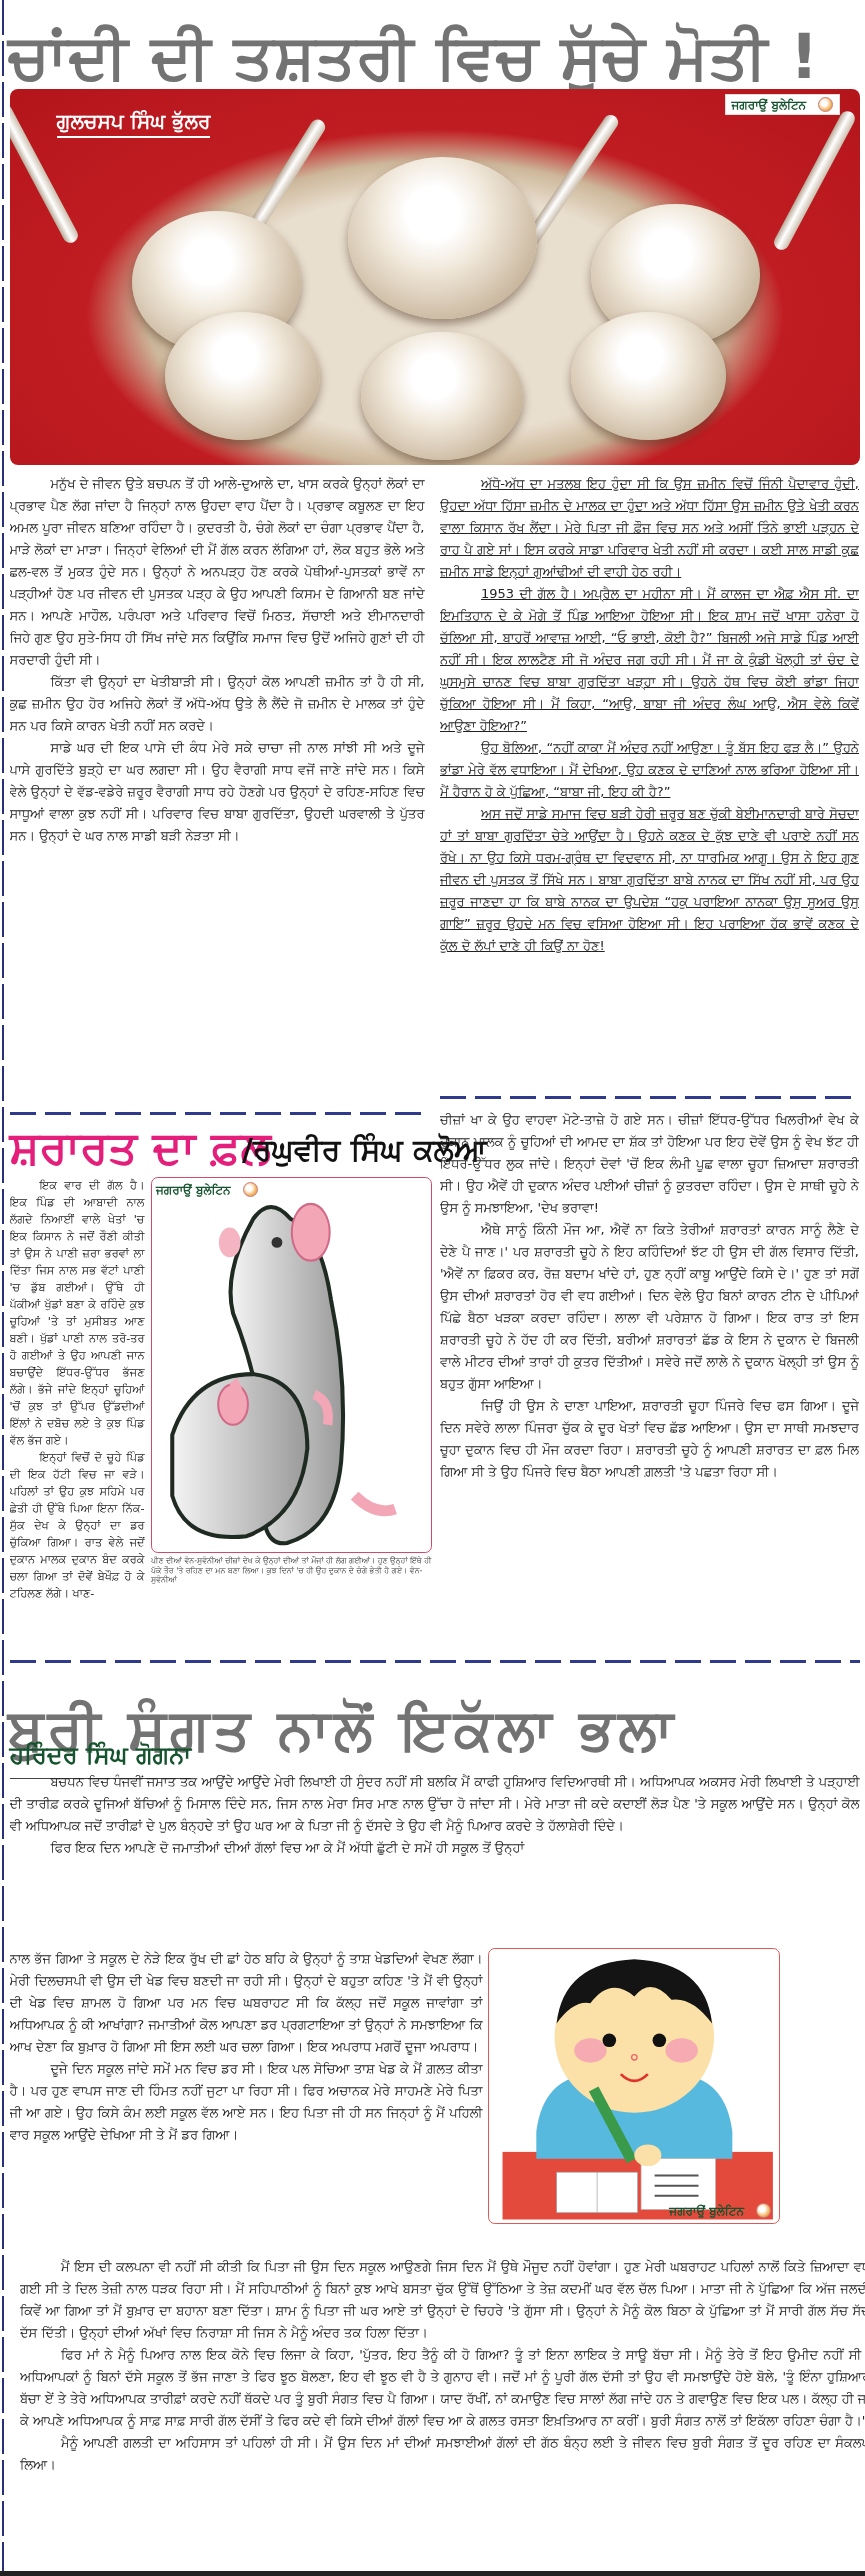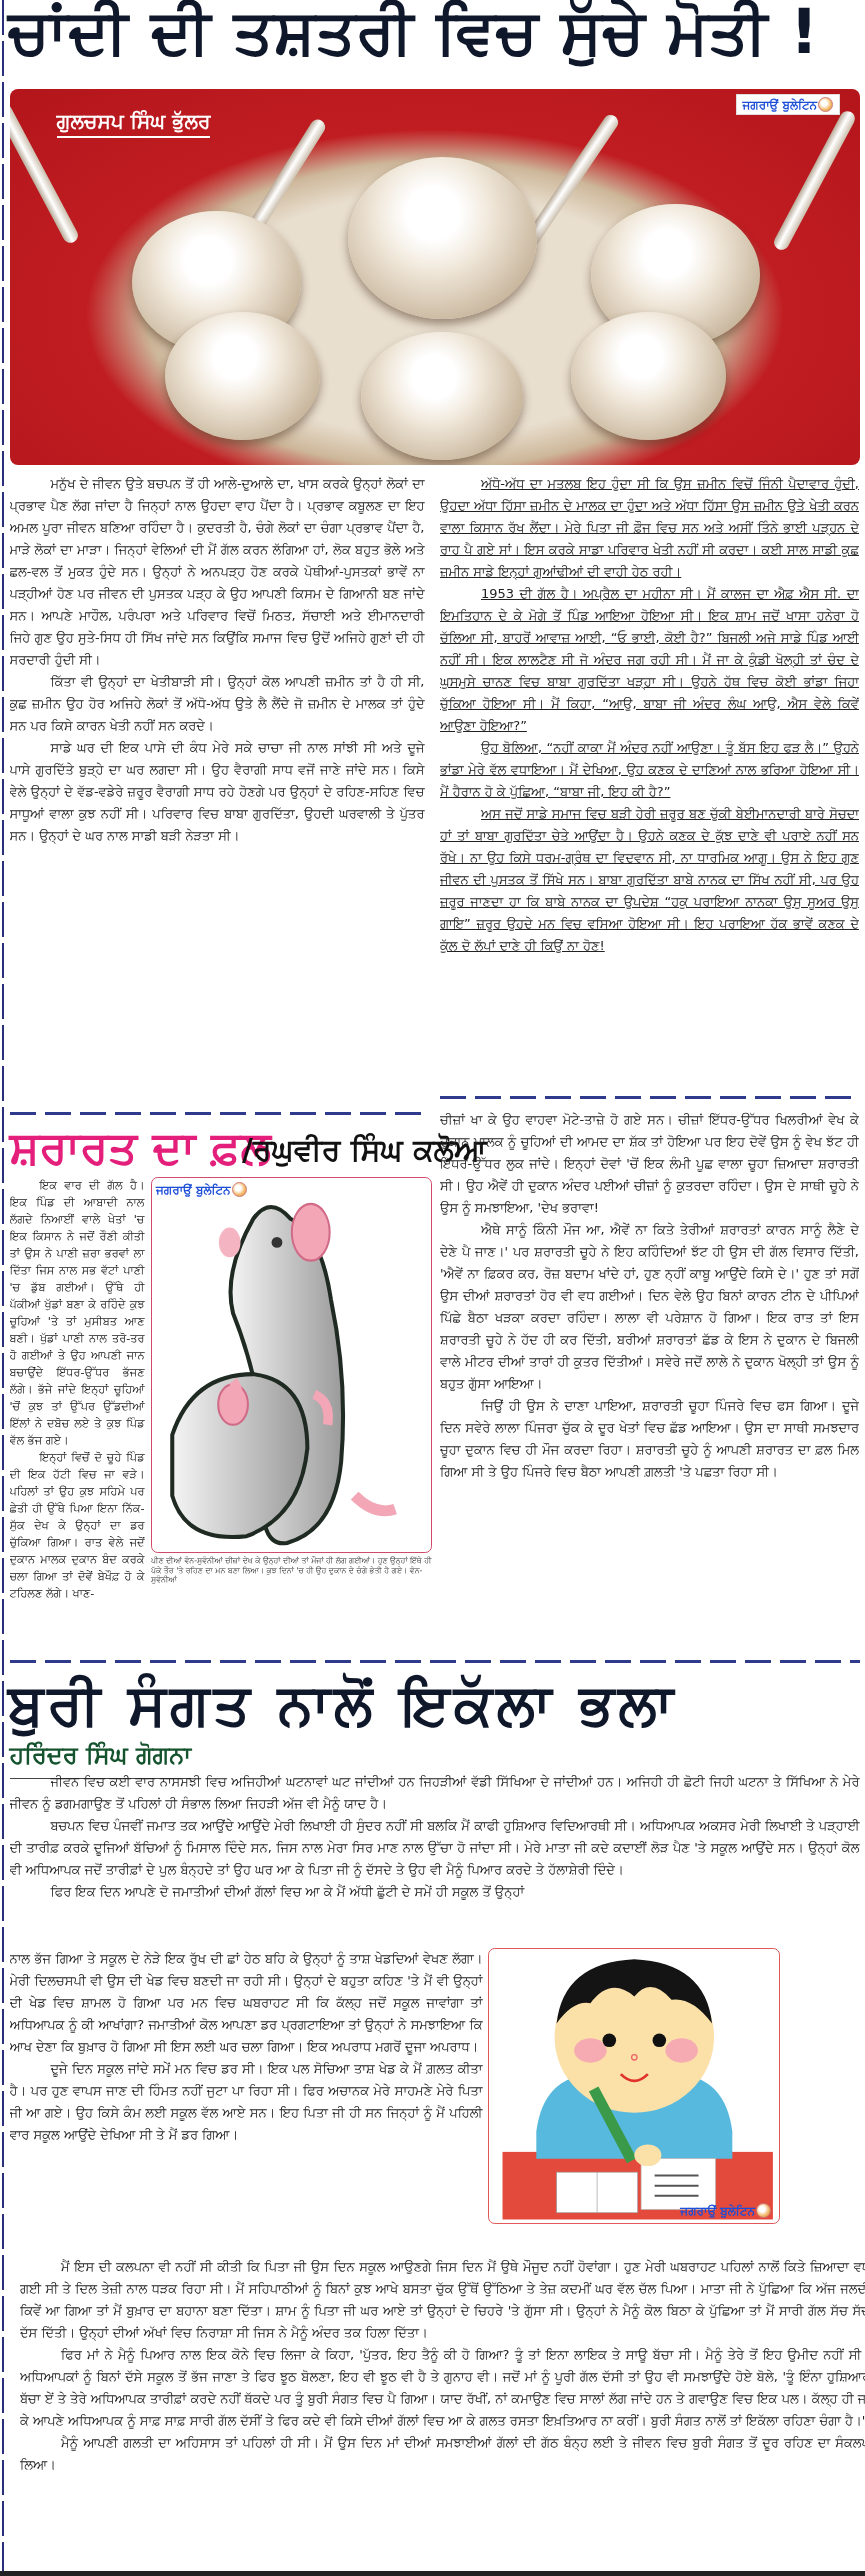--- a/index.html
+++ b/index.html
@@ -3,41 +3,41 @@
 <meta charset="utf-8">
 <style>
   * { box-sizing: border-box; margin: 0; padding: 0; }
   body {
     width: 866px; height: 2576px; background: #ffffff; overflow: hidden;
     font-family: "DejaVu Sans", "Liberation Sans", sans-serif; color: #1a1a1a;
     position: relative;
   }
   .left-rule { position: absolute; left: 2px; top: 0; width: 2px; height: 2576px;
     background: repeating-linear-gradient(to bottom, #2a2f7a 0 35px, transparent 35px 41px); }
-  .headline-red { color: #0f172a; font-weight: bold; font-family: "DejaVu Sans", sans-serif; line-height: 1; white-space: nowrap; }
+  .headline-red { color: #737373; font-weight: bold; font-family: "DejaVu Sans", sans-serif; line-height: 1; white-space: nowrap; margin-top: 25px; }
   .body-text { font-size: 13px; line-height: 22px; text-align: justify; color: #222; }
   .body-text p { text-indent: 41px; }
   .col { position: absolute; overflow: hidden; }
   .dashes { position: absolute; height: 2.7px;
     background: repeating-linear-gradient(to right, #2f3a8c 0 26px, transparent 26px 35px); }
 
   
   #a1-headline { position: absolute; left: 8px; top: 1.4px; font-size: 62px; letter-spacing: 0.7px; }
   #a1-photo { position: absolute; left: 9.5px; top: 89px; width: 850px; height: 376px;
     border-radius: 8px; overflow: hidden;
     background: radial-gradient(ellipse at 50% 60%, #e9dfcf 0 38%, #cdb79a 48%, #c01d22 58%, #b3151b 100%); }
   .bowl { position: absolute; border-radius: 50%;
     background: radial-gradient(circle at 45% 35%, #ffffff 0 18%, #efe6d8 40%, #c9b79e 75%, #8d7b66 100%);
     box-shadow: 0 5.4px 9.5px rgba(60,30,10,.45); }
   .spoon { position: absolute; width: 15px; height: 155px; border-radius: 7.4px;
     background: linear-gradient(to right, #b8aa98, #ffffff 45%, #cbbfae); }
   #a1-byline { position: absolute; left: 47px; top: 20px; color: #fff; font-size: 20px; font-weight: bold;
     border-bottom: 2px solid #fff; padding-bottom: 2.7px; }
   .logo-badge { position: absolute; background: #fff; border: 0.7px solid #ddd; padding: 2px 5.4px;
-    display: flex; align-items: center; gap: 1px; font-weight: bold; color: #1d4ed8; font-size: 12px; justify-content: center; }
+    display: flex; align-items: center; gap: 12px; font-weight: bold; color: #14532d; font-size: 12px; justify-content: center; }
   .logo-badge .globe { width: 15px; height: 15px; border-radius: 50%;
     background: radial-gradient(circle at 40% 40%, #fff 0 25%, #f3b96a 60%, #d88a2c 100%); border: 0.7px solid #c77; }
 
   
   #a2-title { position: absolute; left: 9.5px; top: 1121px; font-size: 45px; color: #e41f7b; font-weight: bold; white-space: nowrap; }
   #a2-byline { position: absolute; left: 242px; top: 1132px; font-size: 30px; color: #111; font-weight: bold; white-space: nowrap; }
   #a2-figure { position: absolute; left: 151px; top: 1177px; width: 281px; height: 376px;
     border: 1.4px solid #d24a6a; border-radius: 6.8px; background: #fff; overflow: hidden; }
   .narrow-text { font-size: 11.3px; line-height: 17px; text-align: justify; }
   .narrow-text p { text-indent: 30px; }
@@ -129,21 +129,20 @@
   <p style="text-indent:0">ਚੀਜ਼ਾਂ ਖਾ ਕੇ ਉਹ ਵਾਹਵਾ ਮੋਟੇ-ਤਾਜ਼ੇ ਹੋ ਗਏ ਸਨ। ਚੀਜ਼ਾਂ ਇੱਧਰ-ਉੱਧਰ ਖਿਲਰੀਆਂ ਵੇਖ ਕੇ ਦੁਕਾਨ ਮਾਲਕ ਨੂੰ ਚੂਹਿਆਂ ਦੀ ਆਮਦ ਦਾ ਸ਼ੱਕ ਤਾਂ ਹੋਇਆ ਪਰ ਇਹ ਦੋਵੇਂ ਉਸ ਨੂੰ ਵੇਖ ਝੱਟ ਹੀ ਇੱਧਰ-ਉੱਧਰ ਲੁਕ ਜਾਂਦੇ। ਇਨ੍ਹਾਂ ਦੋਵਾਂ 'ਚੋਂ ਇਕ ਲੰਮੀ ਪੂਛ ਵਾਲਾ ਚੂਹਾ ਜ਼ਿਆਦਾ ਸ਼ਰਾਰਤੀ ਸੀ। ਉਹ ਐਵੇਂ ਹੀ ਦੁਕਾਨ ਅੰਦਰ ਪਈਆਂ ਚੀਜ਼ਾਂ ਨੂੰ ਕੁਤਰਦਾ ਰਹਿੰਦਾ। ਉਸ ਦੇ ਸਾਥੀ ਚੂਹੇ ਨੇ ਉਸ ਨੂੰ ਸਮਝਾਇਆ, 'ਦੇਖ ਭਰਾਵਾ!</p>
   <p>ਐਥੇ ਸਾਨੂੰ ਕਿੰਨੀ ਮੌਜ ਆ, ਐਵੇਂ ਨਾ ਕਿਤੇ ਤੇਰੀਆਂ ਸ਼ਰਾਰਤਾਂ ਕਾਰਨ ਸਾਨੂੰ ਲੈਣੇ ਦੇ ਦੇਣੇ ਪੈ ਜਾਣ।' ਪਰ ਸ਼ਰਾਰਤੀ ਚੂਹੇ ਨੇ ਇਹ ਕਹਿੰਦਿਆਂ ਝੱਟ ਹੀ ਉਸ ਦੀ ਗੱਲ ਵਿਸਾਰ ਦਿੱਤੀ, 'ਐਵੇਂ ਨਾ ਫ਼ਿਕਰ ਕਰ, ਰੋਜ਼ ਬਦਾਮ ਖਾਂਦੇ ਹਾਂ, ਹੁਣ ਨ੍ਹੀਂ ਕਾਬੂ ਆਉਂਦੇ ਕਿਸੇ ਦੇ।' ਹੁਣ ਤਾਂ ਸਗੋਂ ਉਸ ਦੀਆਂ ਸ਼ਰਾਰਤਾਂ ਹੋਰ ਵੀ ਵਧ ਗਈਆਂ। ਦਿਨ ਵੇਲੇ ਉਹ ਬਿਨਾਂ ਕਾਰਨ ਟੀਨ ਦੇ ਪੀਪਿਆਂ ਪਿੱਛੇ ਬੈਠਾ ਖੜਕਾ ਕਰਦਾ ਰਹਿੰਦਾ। ਲਾਲਾ ਵੀ ਪਰੇਸ਼ਾਨ ਹੋ ਗਿਆ। ਇਕ ਰਾਤ ਤਾਂ ਇਸ ਸ਼ਰਾਰਤੀ ਚੂਹੇ ਨੇ ਹੱਦ ਹੀ ਕਰ ਦਿੱਤੀ, ਬਰੀਆਂ ਸ਼ਰਾਰਤਾਂ ਛੱਡ ਕੇ ਇਸ ਨੇ ਦੁਕਾਨ ਦੇ ਬਿਜਲੀ ਵਾਲੇ ਮੀਟਰ ਦੀਆਂ ਤਾਰਾਂ ਹੀ ਕੁਤਰ ਦਿੱਤੀਆਂ। ਸਵੇਰੇ ਜਦੋਂ ਲਾਲੇ ਨੇ ਦੁਕਾਨ ਖੋਲ੍ਹੀ ਤਾਂ ਉਸ ਨੂੰ ਬਹੁਤ ਗੁੱਸਾ ਆਇਆ।</p>
   <p>ਜਿਉਂ ਹੀ ਉਸ ਨੇ ਦਾਣਾ ਪਾਇਆ, ਸ਼ਰਾਰਤੀ ਚੂਹਾ ਪਿੰਜਰੇ ਵਿਚ ਫਸ ਗਿਆ। ਦੂਜੇ ਦਿਨ ਸਵੇਰੇ ਲਾਲਾ ਪਿੰਜਰਾ ਚੁੱਕ ਕੇ ਦੂਰ ਖੇਤਾਂ ਵਿਚ ਛੱਡ ਆਇਆ। ਉਸ ਦਾ ਸਾਥੀ ਸਮਝਦਾਰ ਚੂਹਾ ਦੁਕਾਨ ਵਿਚ ਹੀ ਮੌਜ ਕਰਦਾ ਰਿਹਾ। ਸ਼ਰਾਰਤੀ ਚੂਹੇ ਨੂੰ ਆਪਣੀ ਸ਼ਰਾਰਤ ਦਾ ਫ਼ਲ ਮਿਲ ਗਿਆ ਸੀ ਤੇ ਉਹ ਪਿੰਜਰੇ ਵਿਚ ਬੈਠਾ ਆਪਣੀ ਗ਼ਲਤੀ 'ਤੇ ਪਛਤਾ ਰਿਹਾ ਸੀ।</p>
 </div>
 <div class="dashes" style="left:9.5px;top:1660px;width:850px;"></div>
 
 <h1 id="a3-headline" class="headline-red">ਬੁਰੀ ਸੰਗਤ ਨਾਲੋਂ ਇਕੱਲਾ ਭਲਾ</h1>
 <div id="a3-byline">ਹਰਿੰਦਰ ਸਿੰਘ ਗੋਗਨਾ</div>
 
 <div class="col body-text" style="left:9.5px;top:1771px;width:850px;height:176px;">
-  <p>ਜੀਵਨ ਵਿਚ ਕਈ ਵਾਰ ਨਾਸਮਝੀ ਵਿਚ ਅਜਿਹੀਆਂ ਘਟਨਾਵਾਂ ਘਟ ਜਾਂਦੀਆਂ ਹਨ ਜਿਹੜੀਆਂ ਵੱਡੀ ਸਿੱਖਿਆ ਦੇ ਜਾਂਦੀਆਂ ਹਨ। ਅਜਿਹੀ ਹੀ ਛੋਟੀ ਜਿਹੀ ਘਟਨਾ ਤੇ ਸਿੱਖਿਆ ਨੇ ਮੇਰੇ ਜੀਵਨ ਨੂੰ ਡਗਮਗਾਉਣ ਤੋਂ ਪਹਿਲਾਂ ਹੀ ਸੰਭਾਲ ਲਿਆ ਜਿਹੜੀ ਅੱਜ ਵੀ ਮੈਨੂੰ ਯਾਦ ਹੈ।</p>
   <p>ਬਚਪਨ ਵਿਚ ਪੰਜਵੀਂ ਜਮਾਤ ਤਕ ਆਉਂਦੇ ਆਉਂਦੇ ਮੇਰੀ ਲਿਖਾਈ ਹੀ ਸੁੰਦਰ ਨਹੀਂ ਸੀ ਬਲਕਿ ਮੈਂ ਕਾਫੀ ਹੁਸ਼ਿਆਰ ਵਿਦਿਆਰਥੀ ਸੀ। ਅਧਿਆਪਕ ਅਕਸਰ ਮੇਰੀ ਲਿਖਾਈ ਤੇ ਪੜ੍ਹਾਈ ਦੀ ਤਾਰੀਫ਼ ਕਰਕੇ ਦੂਜਿਆਂ ਬੱਚਿਆਂ ਨੂੰ ਮਿਸਾਲ ਦਿੰਦੇ ਸਨ, ਜਿਸ ਨਾਲ ਮੇਰਾ ਸਿਰ ਮਾਣ ਨਾਲ ਉੱਚਾ ਹੋ ਜਾਂਦਾ ਸੀ। ਮੇਰੇ ਮਾਤਾ ਜੀ ਕਦੇ ਕਦਾਈਂ ਲੋੜ ਪੈਣ 'ਤੇ ਸਕੂਲ ਆਉਂਦੇ ਸਨ। ਉਨ੍ਹਾਂ ਕੋਲ ਵੀ ਅਧਿਆਪਕ ਜਦੋਂ ਤਾਰੀਫ਼ਾਂ ਦੇ ਪੁਲ ਬੰਨ੍ਹਦੇ ਤਾਂ ਉਹ ਘਰ ਆ ਕੇ ਪਿਤਾ ਜੀ ਨੂੰ ਦੱਸਦੇ ਤੇ ਉਹ ਵੀ ਮੈਨੂੰ ਪਿਆਰ ਕਰਦੇ ਤੇ ਹੱਲਾਸ਼ੇਰੀ ਦਿੰਦੇ।</p>
   <p>ਫਿਰ ਇਕ ਦਿਨ ਆਪਣੇ ਦੋ ਜਮਾਤੀਆਂ ਦੀਆਂ ਗੱਲਾਂ ਵਿਚ ਆ ਕੇ ਮੈਂ ਅੱਧੀ ਛੁੱਟੀ ਦੇ ਸਮੇਂ ਹੀ ਸਕੂਲ ਤੋਂ ਉਨ੍ਹਾਂ</p>
 </div>
 
 <div class="col body-text" style="left:9.5px;top:1948px;width:473px;height:290px;">
   <p style="text-indent:0">ਨਾਲ ਭੱਜ ਗਿਆ ਤੇ ਸਕੂਲ ਦੇ ਨੇੜੇ ਇਕ ਰੁੱਖ ਦੀ ਛਾਂ ਹੇਠ ਬਹਿ ਕੇ ਉਨ੍ਹਾਂ ਨੂੰ ਤਾਸ਼ ਖੇਡਦਿਆਂ ਵੇਖਣ ਲੱਗਾ। ਮੇਰੀ ਦਿਲਚਸਪੀ ਵੀ ਉਸ ਦੀ ਖੇਡ ਵਿਚ ਬਣਦੀ ਜਾ ਰਹੀ ਸੀ। ਉਨ੍ਹਾਂ ਦੇ ਬਹੁਤਾ ਕਹਿਣ 'ਤੇ ਮੈਂ ਵੀ ਉਨ੍ਹਾਂ ਦੀ ਖੇਡ ਵਿਚ ਸ਼ਾਮਲ ਹੋ ਗਿਆ ਪਰ ਮਨ ਵਿਚ ਘਬਰਾਹਟ ਸੀ ਕਿ ਕੱਲ੍ਹ ਜਦੋਂ ਸਕੂਲ ਜਾਵਾਂਗਾ ਤਾਂ ਅਧਿਆਪਕ ਨੂੰ ਕੀ ਆਖਾਂਗਾ? ਜਮਾਤੀਆਂ ਕੋਲ ਆਪਣਾ ਡਰ ਪ੍ਰਗਟਾਇਆ ਤਾਂ ਉਨ੍ਹਾਂ ਨੇ ਸਮਝਾਇਆ ਕਿ ਆਖ ਦੇਣਾ ਕਿ ਬੁਖ਼ਾਰ ਹੋ ਗਿਆ ਸੀ ਇਸ ਲਈ ਘਰ ਚਲਾ ਗਿਆ। ਇਕ ਅਪਰਾਧ ਮਗਰੋਂ ਦੂਜਾ ਅਪਰਾਧ।</p>
   <p>ਦੂਜੇ ਦਿਨ ਸਕੂਲ ਜਾਂਦੇ ਸਮੇਂ ਮਨ ਵਿਚ ਡਰ ਸੀ। ਇਕ ਪਲ ਸੋਚਿਆ ਤਾਸ਼ ਖੇਡ ਕੇ ਮੈਂ ਗ਼ਲਤ ਕੀਤਾ ਹੈ। ਪਰ ਹੁਣ ਵਾਪਸ ਜਾਣ ਦੀ ਹਿੰਮਤ ਨਹੀਂ ਜੁਟਾ ਪਾ ਰਿਹਾ ਸੀ। ਫਿਰ ਅਚਾਨਕ ਮੇਰੇ ਸਾਹਮਣੇ ਮੇਰੇ ਪਿਤਾ ਜੀ ਆ ਗਏ। ਉਹ ਕਿਸੇ ਕੰਮ ਲਈ ਸਕੂਲ ਵੱਲ ਆਏ ਸਨ। ਇਹ ਪਿਤਾ ਜੀ ਹੀ ਸਨ ਜਿਨ੍ਹਾਂ ਨੂੰ ਮੈਂ ਪਹਿਲੀ ਵਾਰ ਸਕੂਲ ਆਉਂਦੇ ਦੇਖਿਆ ਸੀ ਤੇ ਮੈਂ ਡਰ ਗਿਆ।</p>
 </div>
 
 <div id="a3-figure">

